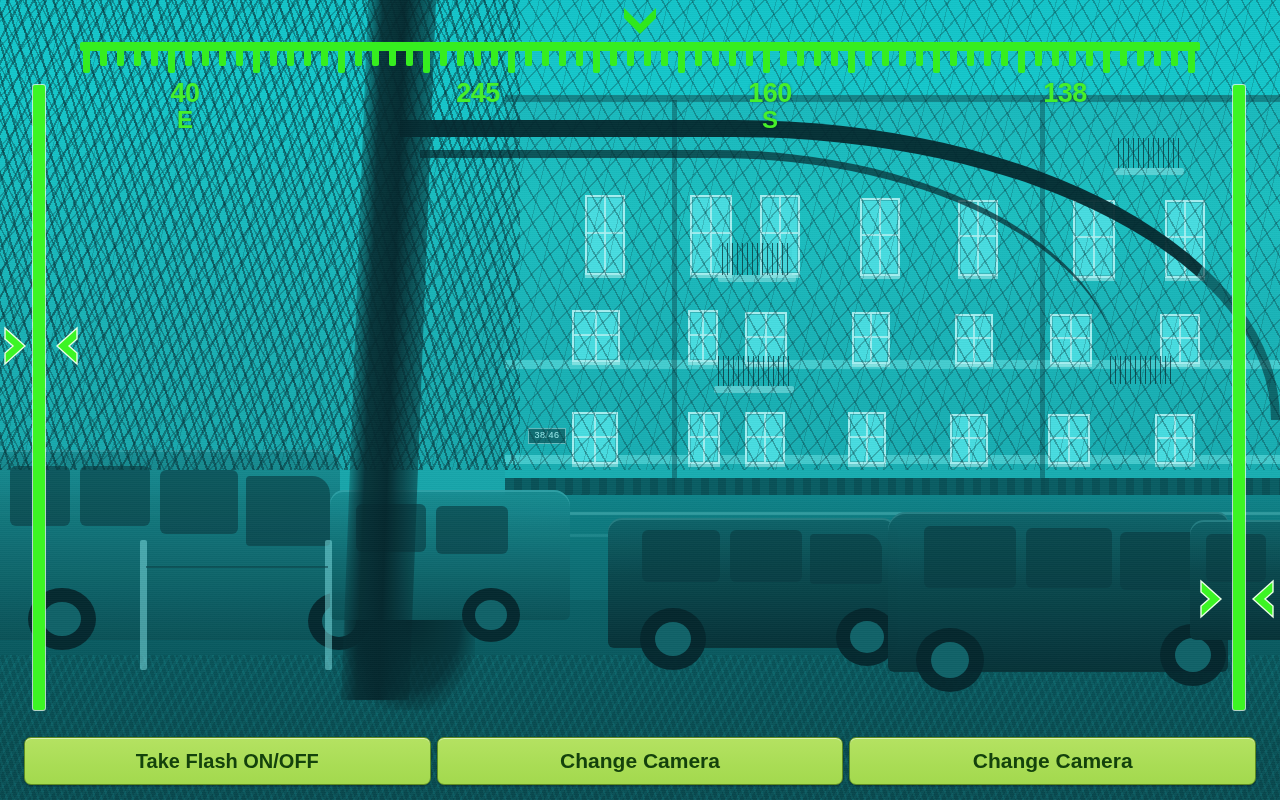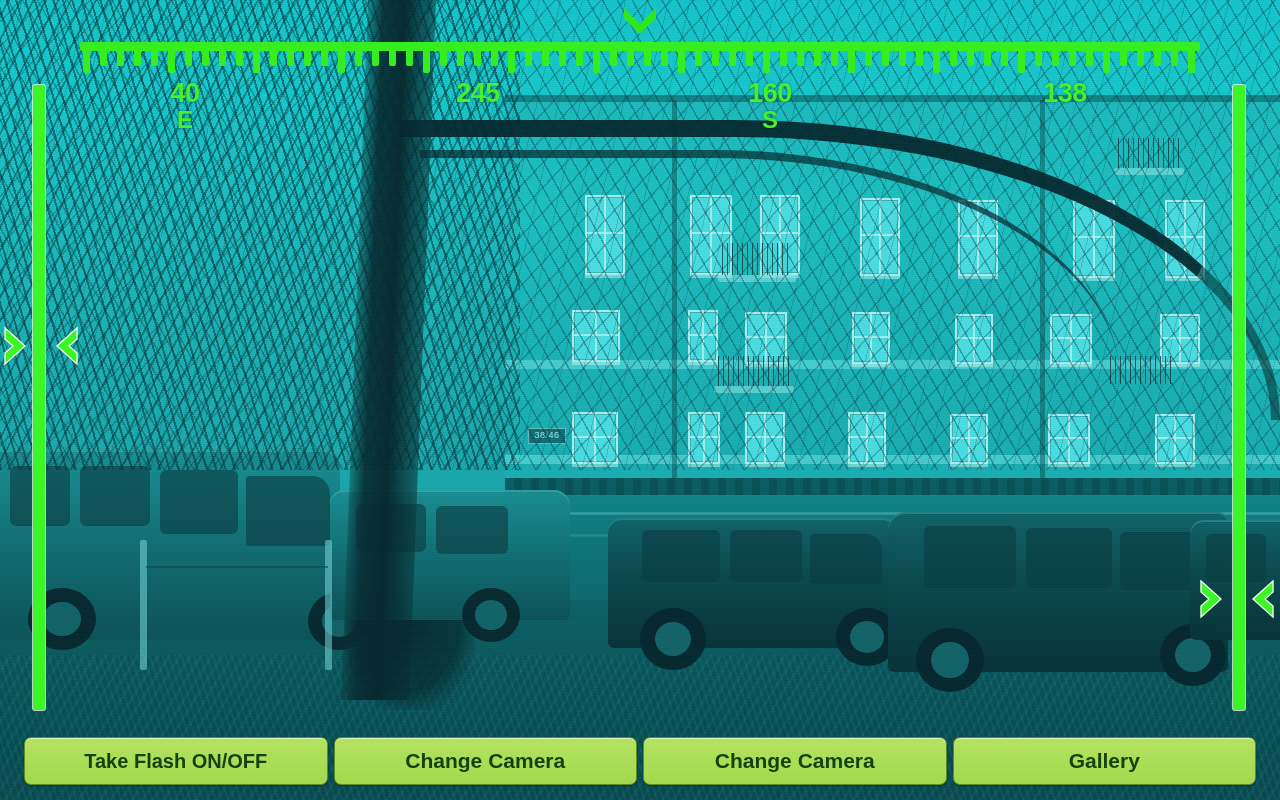--- a/index.html
+++ b/index.html
@@ -613,16 +613,15 @@
       <svg viewBox="0 0 26 40" width="26" height="40" aria-hidden="true">
         <path d="M23 2 L3 20 L23 38 L23 27 L15 20 L23 13 Z" fill="#3cf524" stroke="#e9ffe6" stroke-width="1.4"></path>
       </svg>
     </span>
   </div>
 
   <div class="button-bar" id="button-bar">
       <div class="cam-button tight">Take Flash ON/OFF</div>
       <div class="cam-button">Change Camera</div>
       <div class="cam-button">Change Camera</div>
-      <div class="cam-button">Gallery</div>
     </div>
 
 </div>
 
 </body></html>

